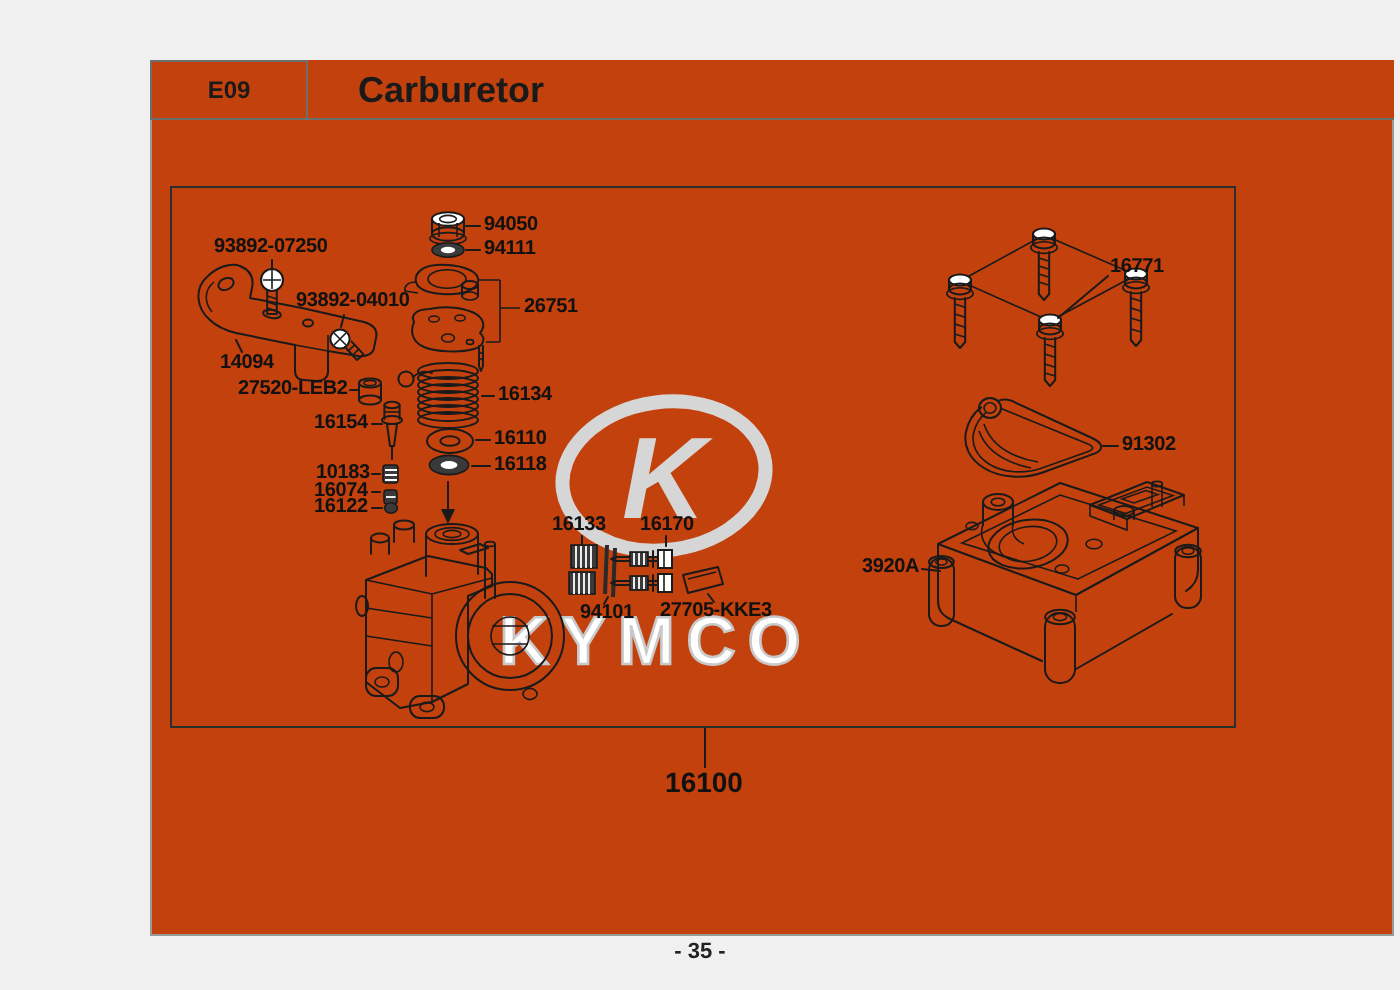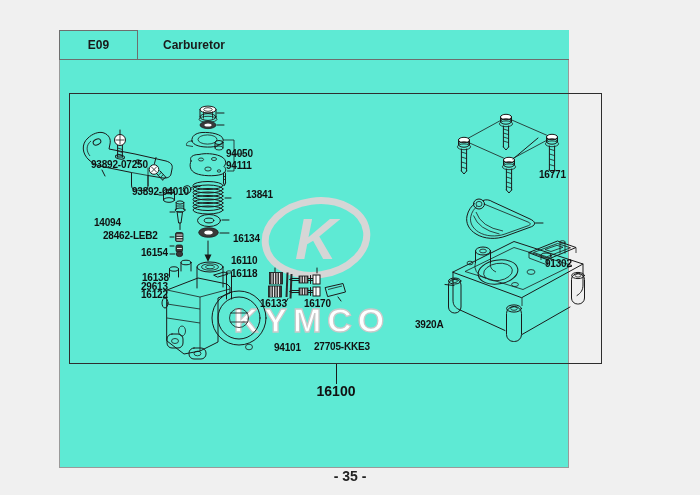--- a/index.html
+++ b/index.html
@@ -1,61 +1,61 @@
 <!DOCTYPE html>
 <html><head>
 <meta charset="utf-8">
 <style>
   html,body{margin:0;padding:0;}
   .screen{
     position:relative;width:700px;height:495px;background:#f0f0f0;
     font-family:"Liberation Sans",sans-serif;overflow:hidden;
   }
   .page{
-    position:absolute;left:59px;top:30px;width:510px;height:438px;
-    background:#5eead4;border-left:1px solid #9a9a9a;border-bottom:1px solid #9a9a9a;
+    position:absolute;left:75px;top:30px;width:622px;height:438px;
+    background:#c2410c;border-left:1px solid #9a9a9a;border-bottom:1px solid #9a9a9a;
     box-sizing:border-box;
   }
   .header-row{
     position:absolute;left:0;top:0;width:100%;height:30px;
     border-bottom:1px solid #6e6e6e;box-sizing:border-box;
   }
   .code-box{
     position:absolute;left:-1px;top:0;width:79px;height:30px;
     border:1px solid #6e6e6e;box-sizing:border-box;
     display:flex;align-items:center;justify-content:center;
     font-size:12px;font-weight:700;color:#1a1a1a;
   }
   .header-title{
     position:absolute;left:103px;top:0;height:30px;display:flex;align-items:center;
-    font-size:12px;font-weight:700;color:#1a1a1a;
+    font-size:18px;font-weight:700;color:#1a1a1a;
   }
   .content-area{
     position:absolute;left:0;top:30px;width:100%;height:408px;
     border-right:1px solid #9a9a9a;box-sizing:border-box;
   }
   .diagram-box{
     position:absolute;left:9px;top:63px;width:533px;height:271px;
     border:1.5px solid #2e2e2e;box-sizing:border-box;background:transparent;
   }
   .diagram-box svg{position:absolute;left:0;top:0;}
   .plabel{
     position:absolute;font-size:10px;font-weight:700;color:#111;
-    line-height:10px;white-space:nowrap;letter-spacing:-0.2px;margin-top:41px;
+    line-height:10px;white-space:nowrap;letter-spacing:-0.2px;
   }
   .assembly-leader{
     position:absolute;left:276px;top:334px;width:1px;height:20px;background:#1a1a1a;
   }
   .assembly-label{
     position:absolute;left:246px;top:356px;width:60px;text-align:center;
     font-size:14px;font-weight:700;color:#111;line-height:10px;
   }
   .page-number{
     position:absolute;left:75px;top:471px;width:550px;text-align:center;
-    font-size:14px;font-weight:700;color:#222;line-height:11px;
+    font-size:11px;font-weight:700;color:#222;line-height:11px;
   }
   
   svg .ln{stroke:#1a1a1a;stroke-width:1;fill:none;stroke-linecap:round;stroke-linejoin:round;}
   svg .thin{stroke:#1a1a1a;stroke-width:0.8;fill:none;}
   svg .dark{fill:#3a3a3a;stroke:#1a1a1a;stroke-width:0.8;}
   svg .wfill{fill:#ffffff;stroke:#1a1a1a;stroke-width:1;}
   svg .hatch{stroke:#ffffff;stroke-width:0.9;fill:none;}
 </style>
 </head>
 <body>
@@ -337,29 +337,29 @@
           <ellipse class="thin" cx="529" cy="283.5" rx="3.4" ry="2"></ellipse>
           <ellipse class="thin" cx="484" cy="262" rx="3" ry="1.8"></ellipse>
           <path class="ln" d="M459,283.5 L468,284.5"></path>
         </g>
       </svg>
 
       <div class="plabel" style="left:156px;top:14px">94050</div>
       <div class="plabel" style="left:156px;top:26px">94111</div>
       <div class="plabel" style="left:21px;top:25px">93892-07250</div>
       <div class="plabel" style="left:62px;top:52px">93892-04010</div>
-      <div class="plabel" style="left:176px;top:55px">13841</div>
+      <div class="plabel" style="left:176px;top:55px">26751</div>
       <div class="plabel" style="left:24px;top:83px">14094</div>
-      <div class="plabel" style="left:33px;top:96px">28462-LEB2</div>
+      <div class="plabel" style="left:33px;top:96px">27520-LEB2</div>
       <div class="plabel" style="left:163px;top:99px">16134</div>
       <div class="plabel" style="left:71px;top:113px">16154</div>
       <div class="plabel" style="left:161px;top:121px">16110</div>
       <div class="plabel" style="left:161px;top:134px">16118</div>
-      <div class="plabel" style="left:72px;top:138px">16138</div>
-      <div class="plabel" style="left:71px;top:147px">29613</div>
+      <div class="plabel" style="left:72px;top:138px">10183</div>
+      <div class="plabel" style="left:71px;top:147px">16074</div>
       <div class="plabel" style="left:71px;top:155px">16122</div>
       <div class="plabel" style="left:190px;top:164px">16133</div>
       <div class="plabel" style="left:234px;top:164px">16170</div>
       <div class="plabel" style="left:204px;top:208px">94101</div>
       <div class="plabel" style="left:244px;top:207px">27705-KKE3</div>
       <div class="plabel" style="left:469px;top:35px">16771</div>
       <div class="plabel" style="left:475px;top:124px">91302</div>
       <div class="plabel" style="left:345px;top:185px">3920A</div>
     </div>
 

